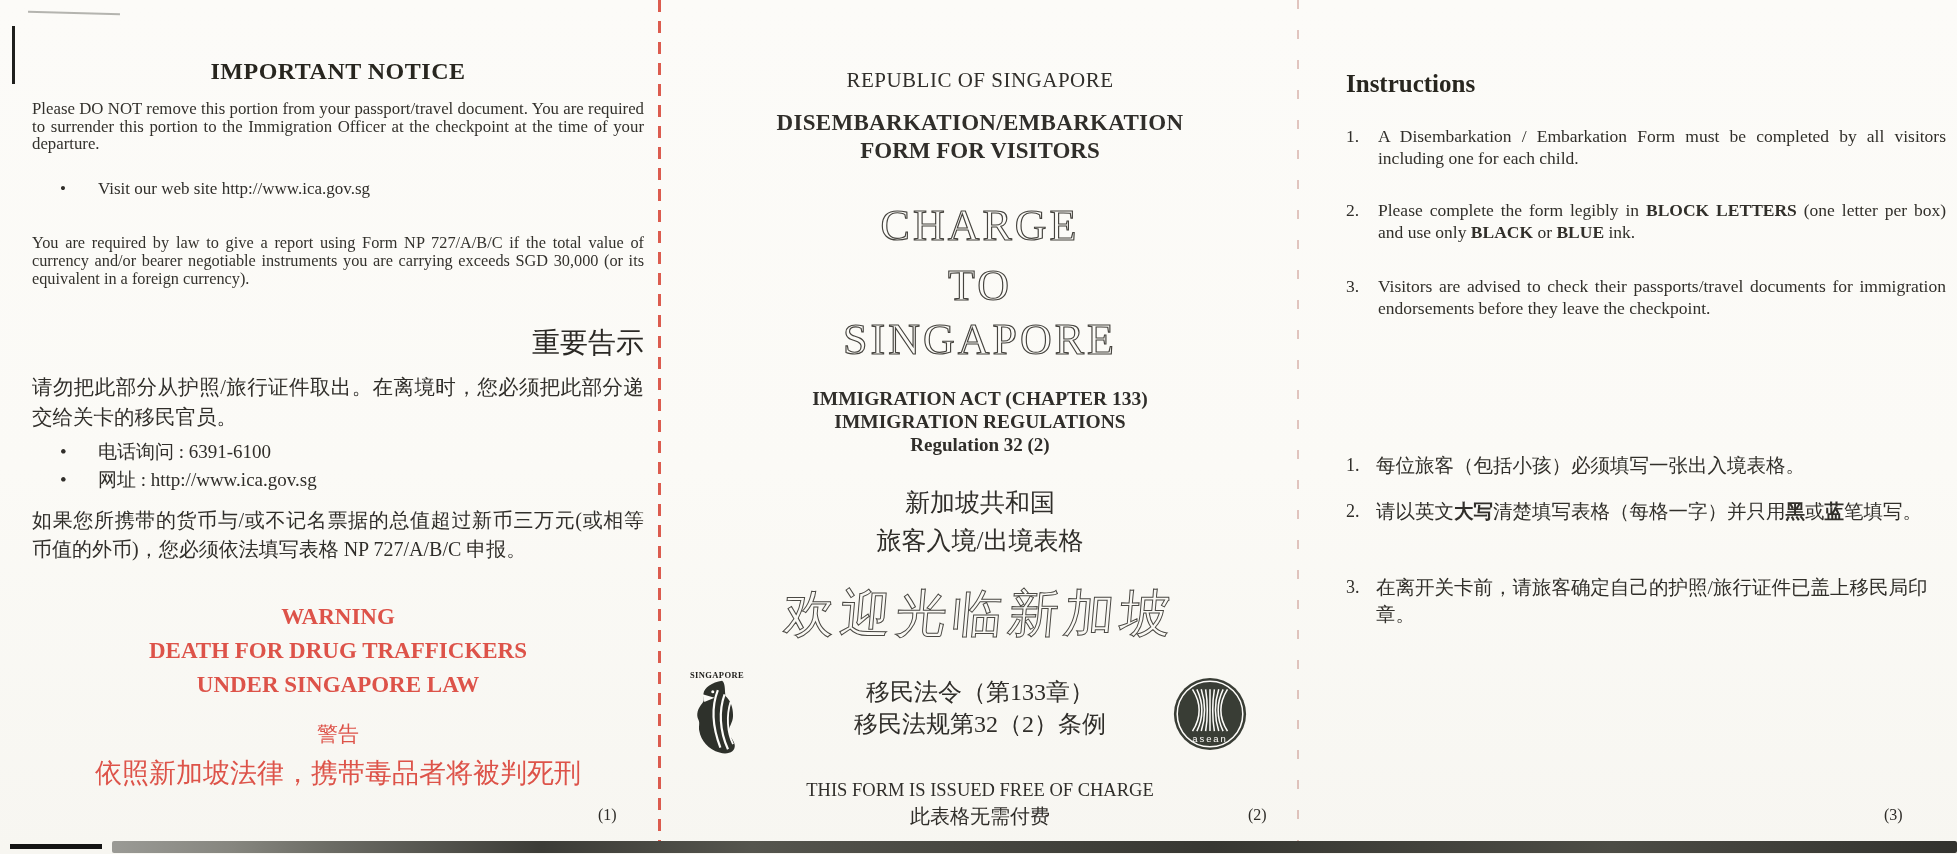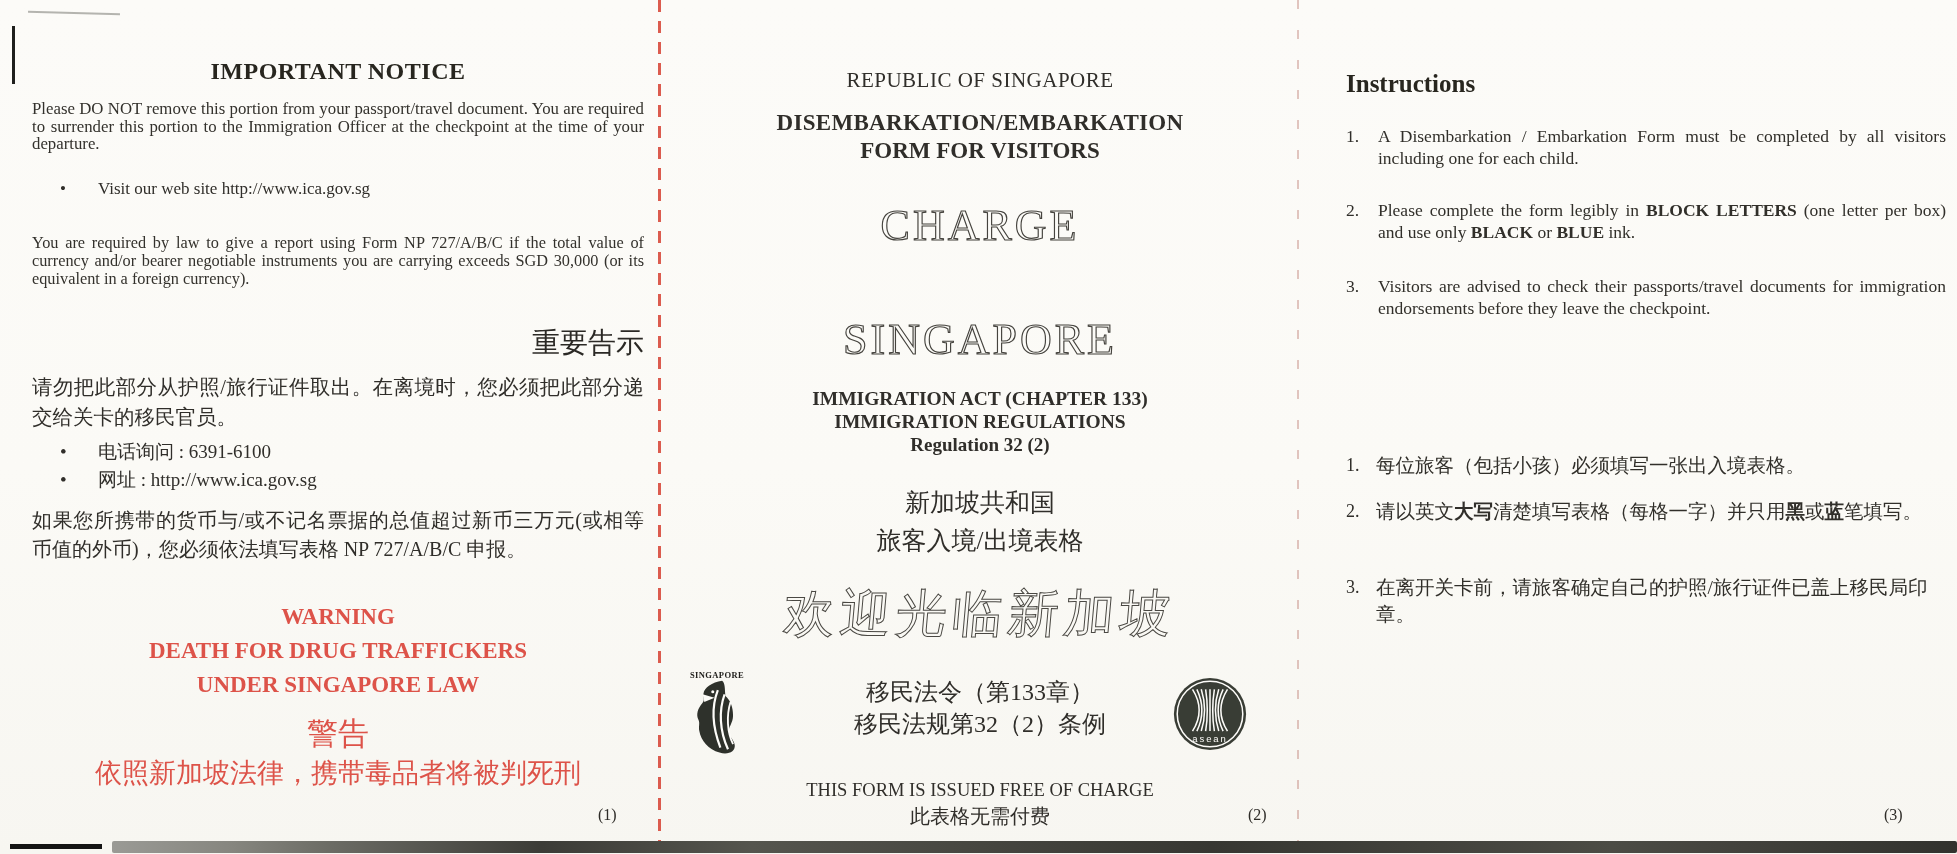--- a/index.html
+++ b/index.html
@@ -30,21 +30,21 @@
   .p1-bullets li{padding-left:28px;}
   .blt{display:inline-block;width:38px;}
   .p1-para2{top:194px;font-size:16.3px;line-height:17.8px;text-align:justify;margin:0;color:#33312c;}
   .p1-title-zh{top:284px;font-size:28px;font-weight:normal;text-align:right;margin:0;color:#2b2925;}
   .p1-para-zh{top:332px;font-size:20.5px;line-height:30px;text-align:justify;margin:0;}
   .p1-bullets-zh{top:398px;margin:0;padding:0;list-style:none;font-size:19px;line-height:28px;}
   .p1-bullets-zh li{padding-left:28px;}
   .p1-para2-zh{top:466px;font-size:20px;line-height:28.5px;text-align:justify;margin:0;}
   .warning{top:560px;text-align:center;color:#dd5349;}
   .w1{font-size:23px;font-weight:bold;line-height:34px;}
-  .wzh1{font-size:31px;line-height:44px;margin-top:10px;}
+  .wzh1{font-size:21px;line-height:44px;margin-top:10px;}
   .wzh2{font-size:27px;line-height:34px;}
   
   .p2-country{top:28px;font-size:21px;letter-spacing:.5px;}
   .p2-ft1{top:70px;font-size:23px;font-weight:bold;letter-spacing:.3px;}
   .p2-ft2{top:98px;font-size:23px;font-weight:bold;}
   .outline{color:rgba(255,255,255,0);-webkit-text-stroke:1.15px #45433e;}
   .p2-w1{top:160px;font-size:44px;letter-spacing:3px;}
   .p2-w2{top:220px;font-size:44px;letter-spacing:3px;}
   .p2-w3{top:274px;font-size:44px;letter-spacing:3px;}
   .p2-a1{top:348px;font-size:19.5px;font-weight:bold;}
@@ -110,20 +110,21 @@
       <div class="wzh1">警告</div>
       <div class="wzh2">依照新加坡法律，携带毒品者将被判死刑</div>
     </div>
   </section>
 
   <section class="panel panel2">
     <div class="abs p2-country">REPUBLIC OF SINGAPORE</div>
     <div class="abs p2-ft1">DISEMBARKATION/EMBARKATION</div>
     <div class="abs p2-ft2">FORM FOR VISITORS</div>
     <div class="abs p2-w1 outline">CHARGE</div>
+    <div class="abs p2-w2 outline">TO</div>
     <div class="abs p2-w3 outline">SINGAPORE</div>
     <div class="abs p2-a1">IMMIGRATION ACT (CHAPTER 133)</div>
     <div class="abs p2-a2">IMMIGRATION REGULATIONS</div>
     <div class="abs p2-a3">Regulation 32 (2)</div>
     <div class="abs p2-zh1">新加坡共和国</div>
     <div class="abs p2-zh2">旅客入境/出境表格</div>
     <div class="abs p2-wzh">欢迎光临新加坡</div>
 
     <div class="merlion">
       <div class="merlion-label">SINGAPORE</div>

